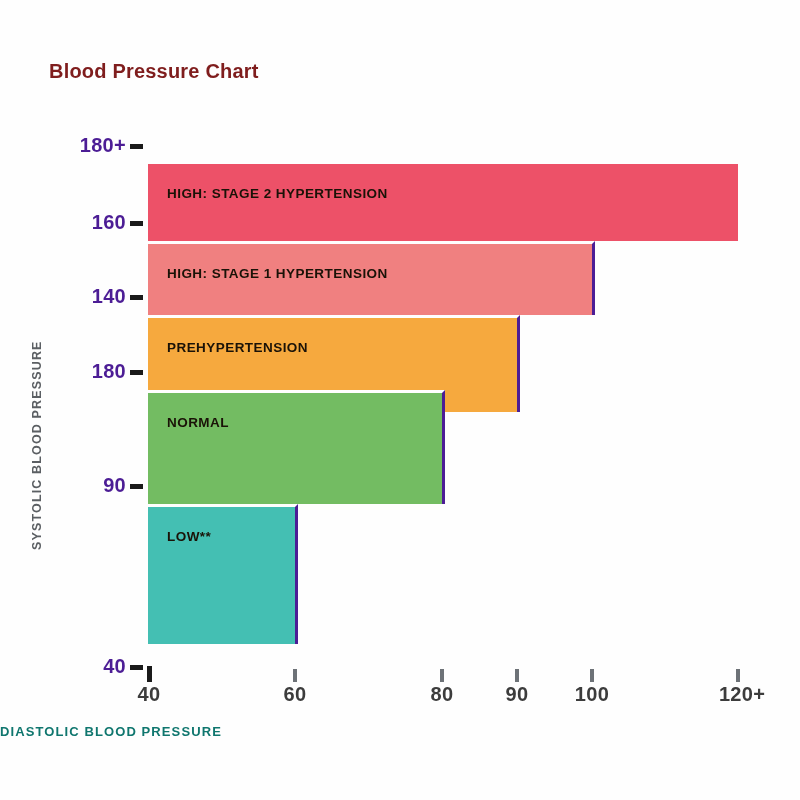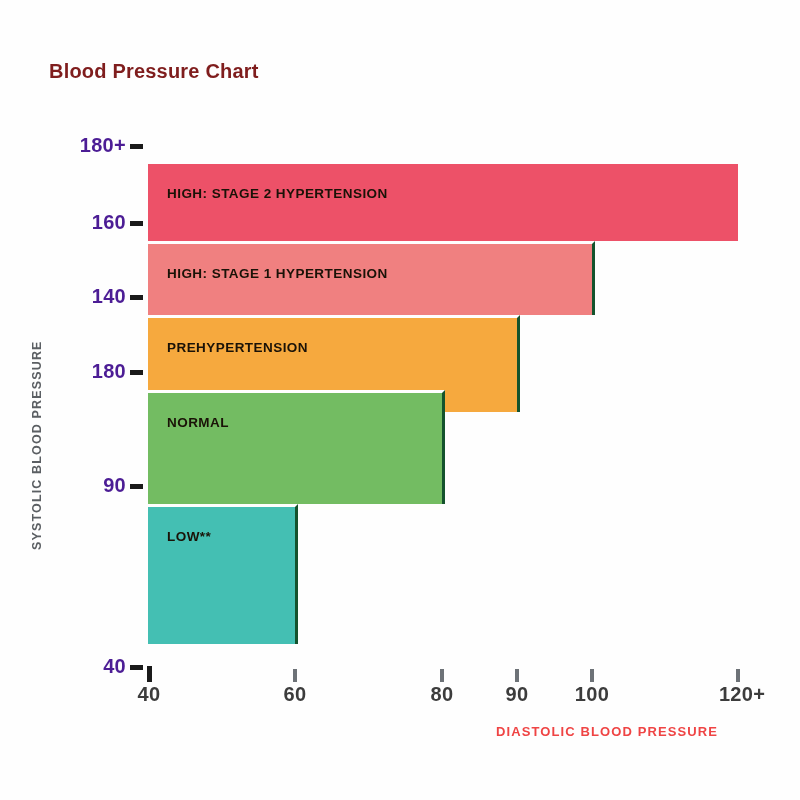--- a/index.html
+++ b/index.html
@@ -34,21 +34,21 @@
     left: 148px;
     top: 144px;
     width: 590px;
     height: 524px;
     margin-top: 20px;
   }
 
   .zone {
     position: absolute;
     box-sizing: border-box;
-    border-right: 3px solid #14532d;
+    border-right: 3px solid #4c1d95;
     border-top: 3px solid #fefefe;
     overflow: hidden;
   }
   .zone-label {
     position: absolute;
     left: 19px;
     top: 22px;
     font-size: 13.5px;
     font-weight: bold;
     color: #1a1207;
@@ -96,24 +96,24 @@
     letter-spacing: 0.3px;
     transform: translateX(-50%);
   }
 
   
   #x-axis-title {
     position: absolute;
     top: 724px;
     left: 0;
     width: 718px;
-    text-align: right;
+    text-align: left;
     font-size: 13px;
     font-weight: bold;
-    color: #ef4444;
+    color: #0f766e;
     letter-spacing: 1.1px;
   }
   #y-axis-title {
     position: absolute;
     left: 30px;
     top: 280px;
     width: 270px;
     font-size: 12.5px;
     font-weight: bold;
     color: #5b5f63;

